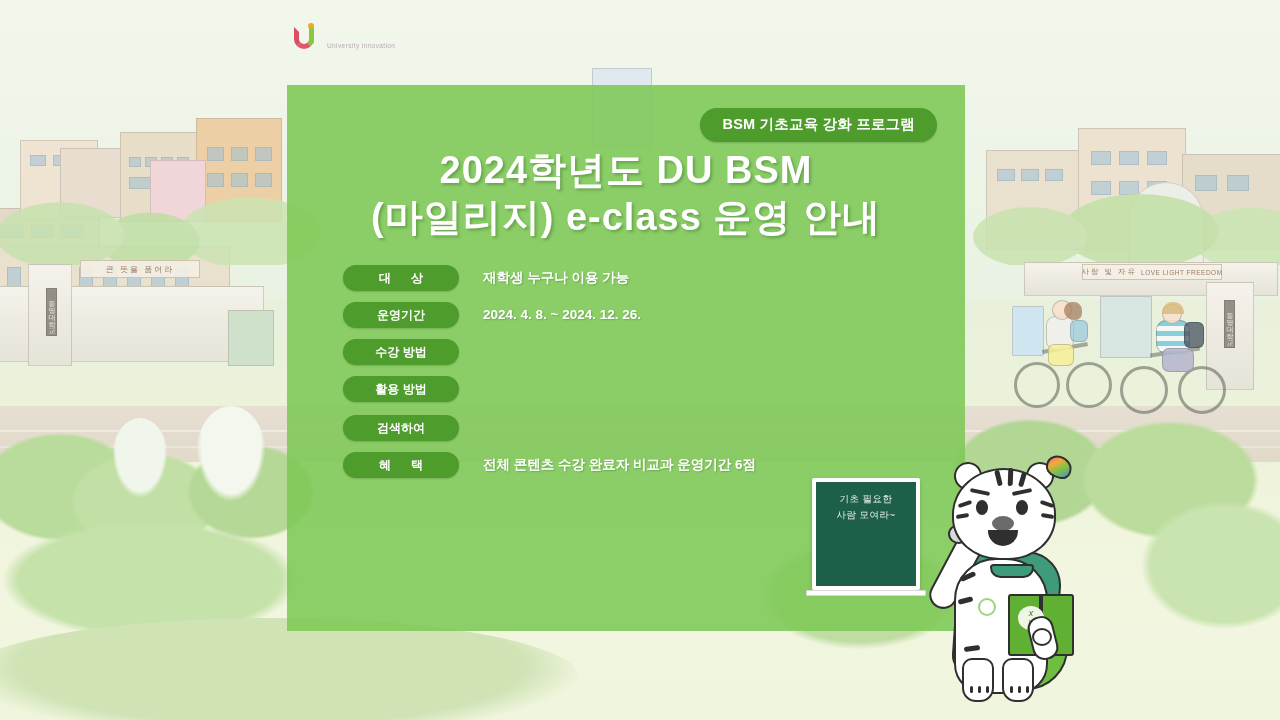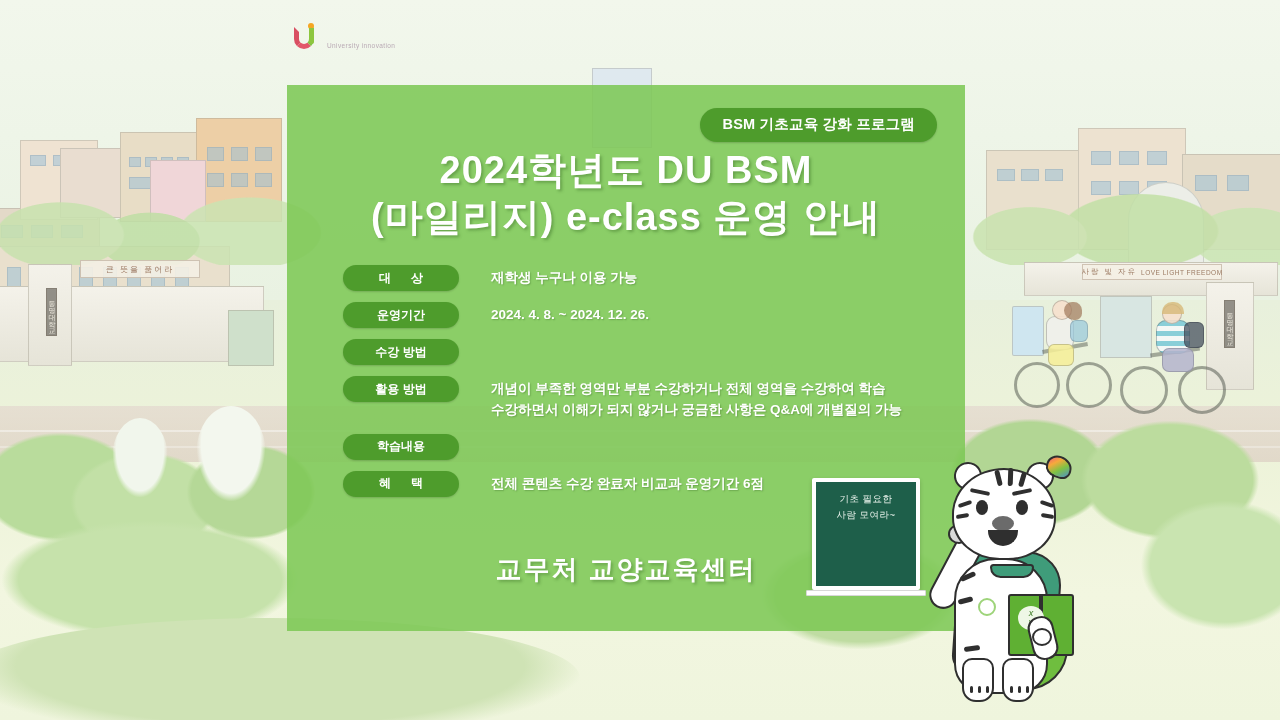--- a/index.html
+++ b/index.html
@@ -111,37 +111,37 @@
   }
   .title-line { font-size:38px; display:block; }
 
   
   .info-list {
     position:absolute; left:56px; top:180px; right:16px;
   }
   .info-row {
     display:flex; align-items:flex-start; margin-bottom:11px;
   }
-  .info-row.two-line { margin-bottom:13px; }
+  .info-row.two-line { margin-bottom:13px;align-items:center; }
 
   .pill {
     flex:0 0 auto;
     width:116px; height:26px;
     background:#4e9c2c;
     border-radius:14px;
     color:#ffffff;
     font-size:12px; font-weight:bold;
     display:flex; align-items:center; justify-content:center;
     text-align:center;
     white-space:pre;
     box-shadow:0 1px 2px rgba(0,0,0,.16);
   }
 
   .val {
-    margin-left:32px;
+    margin-left:24px;
     color:#ffffff;
     font-size:13.5px; font-weight:bold;
     line-height:1.55;
     padding-top:3px;
     text-shadow:1px 1px 1.5px rgba(60,110,40,.4);
     white-space:pre-line;
   }
 
   .footer-org {
     position:absolute; left:0; right:0; bottom:44px;
@@ -473,36 +473,33 @@
           <div class="pill">운영기간</div>
           <div class="val">2024. 4. 8. ~ 2024. 12. 26.</div>
         </div>
 
         <div class="info-row">
           <div class="pill">수강 방법</div>
         </div>
 
         <div class="info-row two-line">
           <div class="pill">활용 방법</div>
-          <div class="val">개념이 부족한 영역만 부분 수강하거나 전체 영역을 수강하여 학습
-수강하면서 이해가 되지 않거나 궁금한 사항은 Q&amp;A에 개별질의 가능</div>
         </div>
 
         <div class="info-row">
-          <div class="pill">학습내용</div>
+          <div class="pill">검색하여</div>
         </div>
 
         <div class="info-row">
           <div class="pill">혜      택</div>
           <div class="val">전체 콘텐츠 수강 완료자 비교과 운영기간 6점</div>
         </div>
 
       </div>
 
-      <div class="footer-org">교무처 교양교육센터</div>
     </div>
   </div>
 
   <div class="board">
     <div class="board-text">기초  필요한
 사람 모여라~</div>
   </div>
   <div class="board-ledge"></div>
 
   <div class="mascot">

